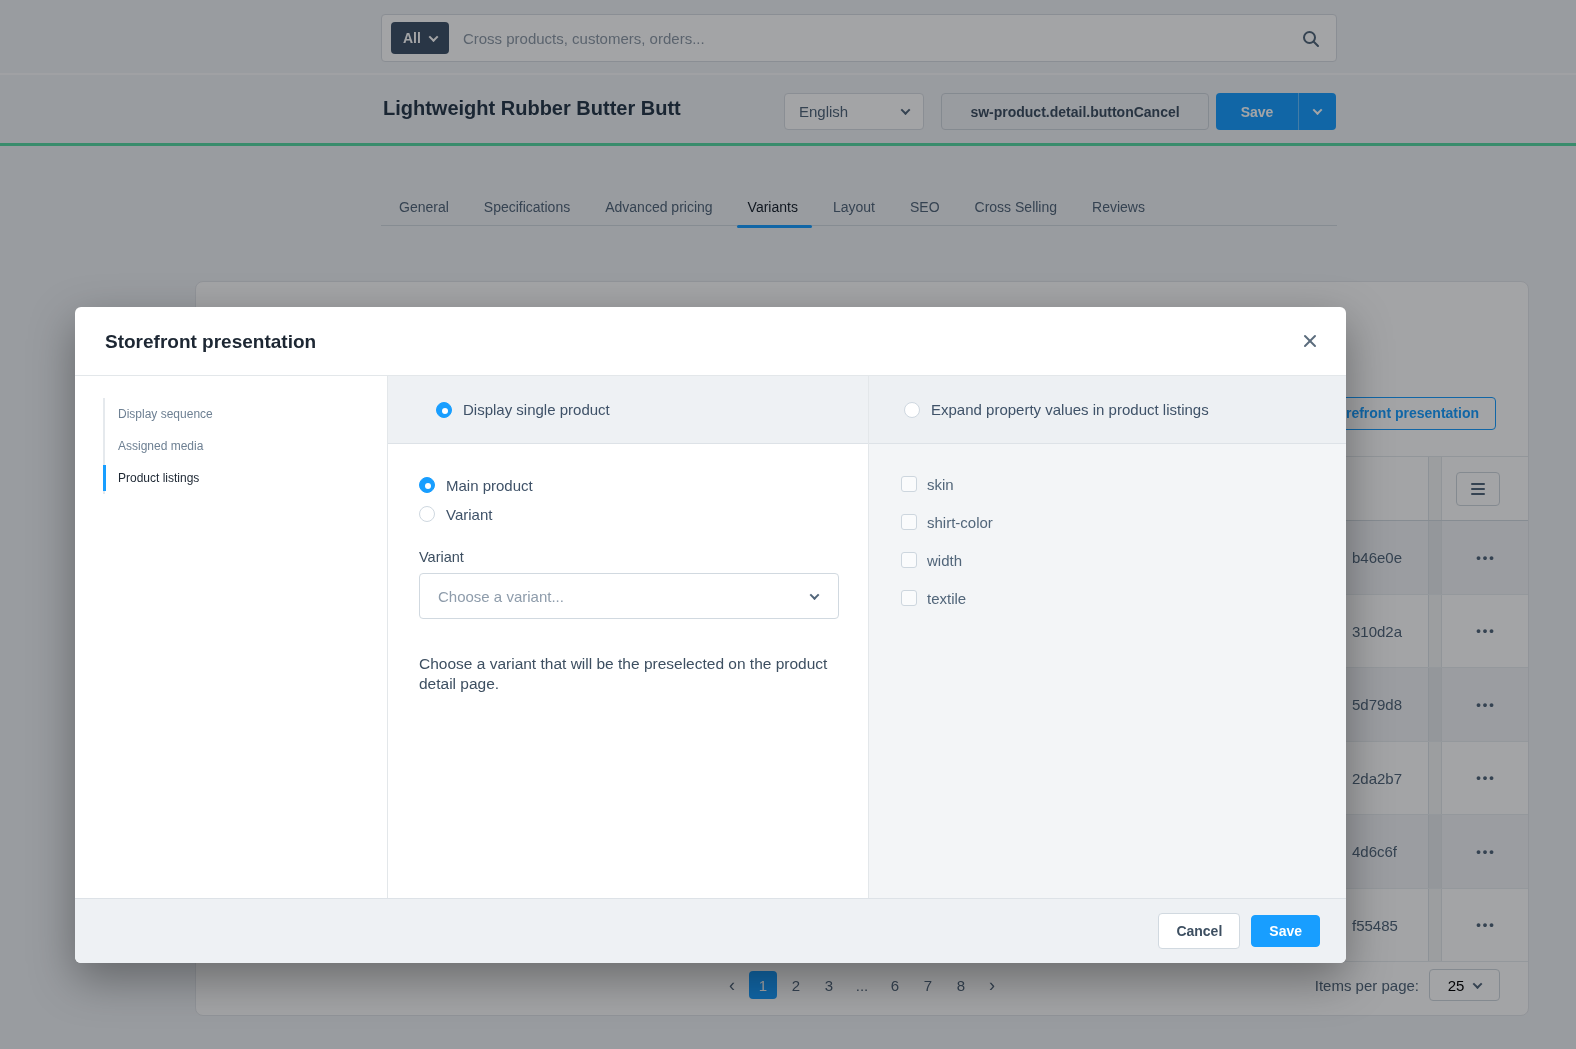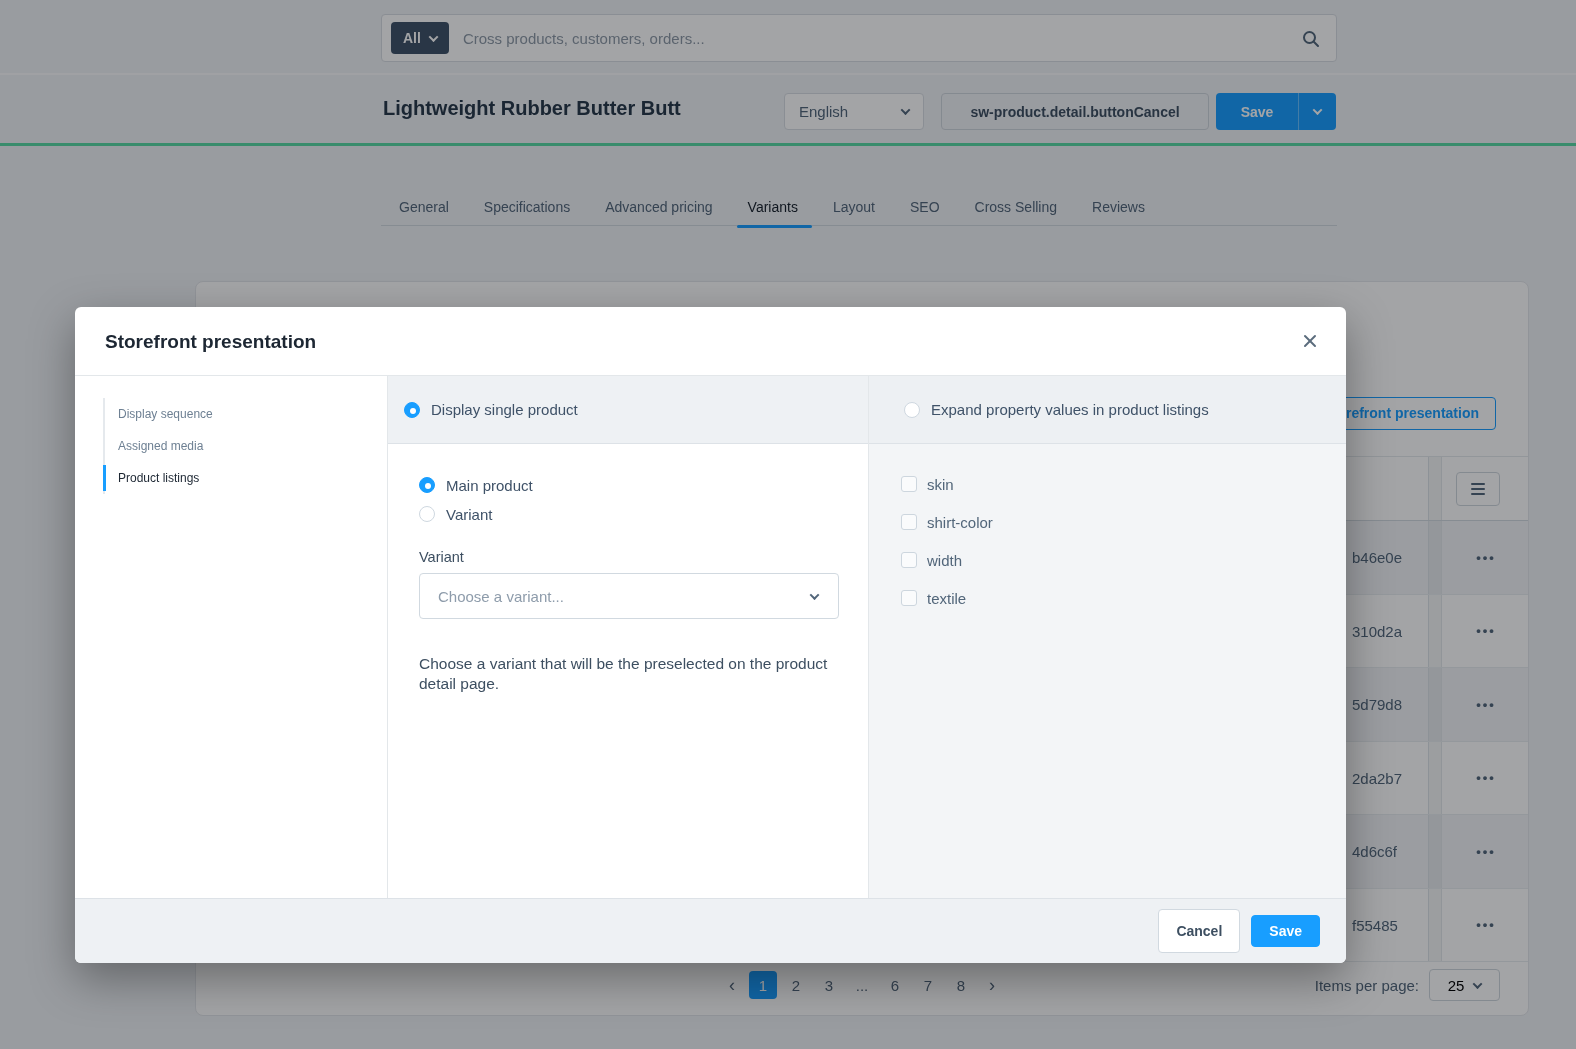--- a/index.html
+++ b/index.html
@@ -58,40 +58,40 @@
   .m-body { position:absolute; left:0; right:0; top:68px; bottom:65px; border-top:1px solid #e3e7ea; overflow:hidden; }
 
   .m-left { position:absolute; left:0; top:0; bottom:0; width:312px; background:#fff; }
   .m-nav { position:absolute; left:28px; top:22px; width:256px; border-left:2px solid #e5e9ed; }
   .m-nav-item { position:relative; padding:9px 0 9px 13px; font-size:12px; color:#6e8093; }
   .m-nav-item.active { color:#1d2733; }
   .m-nav-item.active::before { content:""; position:absolute; left:-2px; top:3px; bottom:3px; width:3px; background:#189eff; }
   .m-desc { position:absolute; left:29px; top:186px; width:264px; font-size:15.5px; line-height:19.5px; color:#52667a; }
 
   .m-mid { position:absolute; left:312px; top:0; bottom:0; width:481px; border-left:1px solid #e3e7ea; background:#fff; }
-  .band { height:68px; background:#eef1f4; border-bottom:1px solid #dde2e7; display:flex; align-items:center; padding-left:16px; gap:11px; font-size:15px; color:#3f5268; }
+  .band { height:68px; background:#eef1f4; border-bottom:1px solid #dde2e7; display:flex; align-items:center; padding-left:48px; gap:11px; font-size:15px; color:#3f5268; }
   .m-right .band { background:#edf0f3; padding-left:35px; }
   .radio { width:16px; height:16px; border-radius:50%; border:1px solid #cfd8e0; background:#fff; flex:0 0 auto; position:relative; }
   .radio.checked { background:#189eff; border-color:#189eff; }
   .radio.checked::after { content:""; position:absolute; left:5px; top:5px; width:6px; height:6px; background:#fff; border-radius:50%; }
   .mid-content { padding:31px 0 0 31px; }
   .radio-row { display:flex; align-items:center; gap:11px; font-size:15px; color:#3f5268; height:20px; margin-bottom:9px; }
   .field-label { margin-top:25px; font-size:14.5px; color:#3d4f61; }
   .variant-select { margin-top:8px; width:420px; height:46px; border:1px solid #d1d9e0; border-radius:4px; background:#fff; display:flex; align-items:center; padding:0 18px; position:relative; }
   .variant-select .placeholder { color:#8e9cab; font-size:15px; }
   .variant-select .chev { position:absolute; right:20px; color:#52667a; }
   .helper { margin-top:35px; width:412px; font-size:15.5px; line-height:19.5px; color:#3d4f61; }
 
   .m-right { position:absolute; left:793px; right:0; top:0; bottom:0; background:#f3f5f7; border-left:1px solid #e3e7ea; }
   .props { padding:30px 0 0 32px; }
   .prop-row { display:flex; align-items:center; gap:10px; margin-bottom:18px; height:20px; font-size:15px; color:#52667a; }
   .checkbox { width:16px; height:16px; border:1px solid #cdd6de; border-radius:3px; background:#fafbfc; flex:0 0 auto; }
 
   .m-footer { position:absolute; left:0; right:0; bottom:0; height:65px; background:#eef1f4; border-top:1px solid #dde2e7; border-radius:0 0 6px 6px; display:flex; align-items:center; justify-content:flex-end; gap:11px; padding-right:26px; }
-  .btn-cancel { height:44px; padding:0 17px; background:#fff; border:1px solid #d1d9e0; border-radius:4px; font-size:14px; font-weight:bold; color:#3d4f61; }
+  .btn-cancel { height:36px; padding:0 17px; background:#fff; border:1px solid #d1d9e0; border-radius:4px; font-size:14px; font-weight:bold; color:#3d4f61; }
   .btn-save { height:32px; padding:0 17px; background:#189eff; border:1px solid #189eff; border-radius:4px; font-size:14px; font-weight:bold; color:#fff; }
 </style>
 </head>
 <body>
 
 <div class="page">
 
   <div class="topbar">
     <div class="search-wrap">
       <div class="all-btn">

